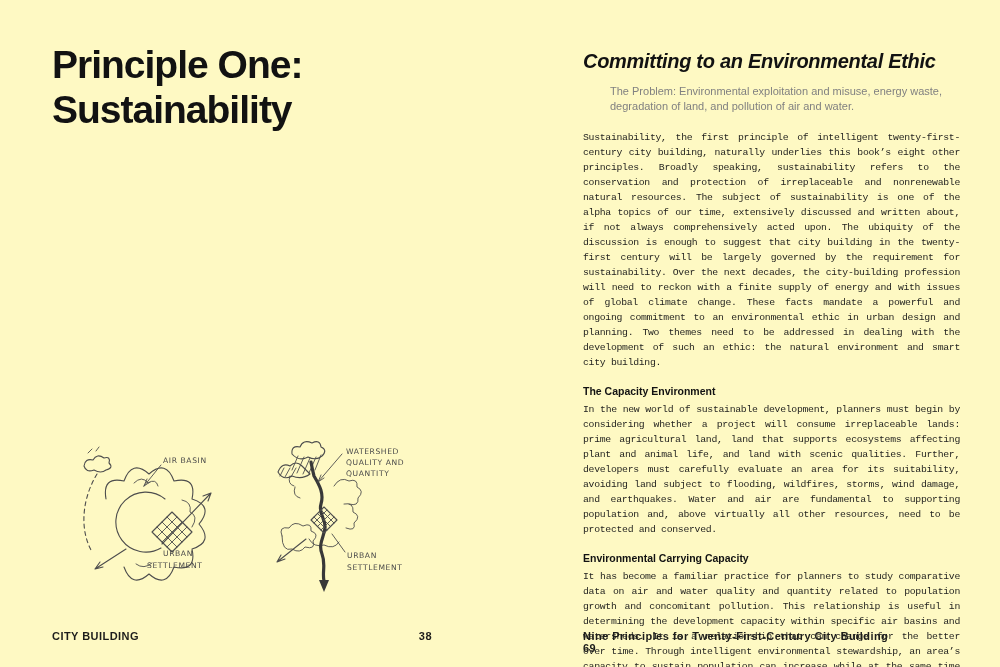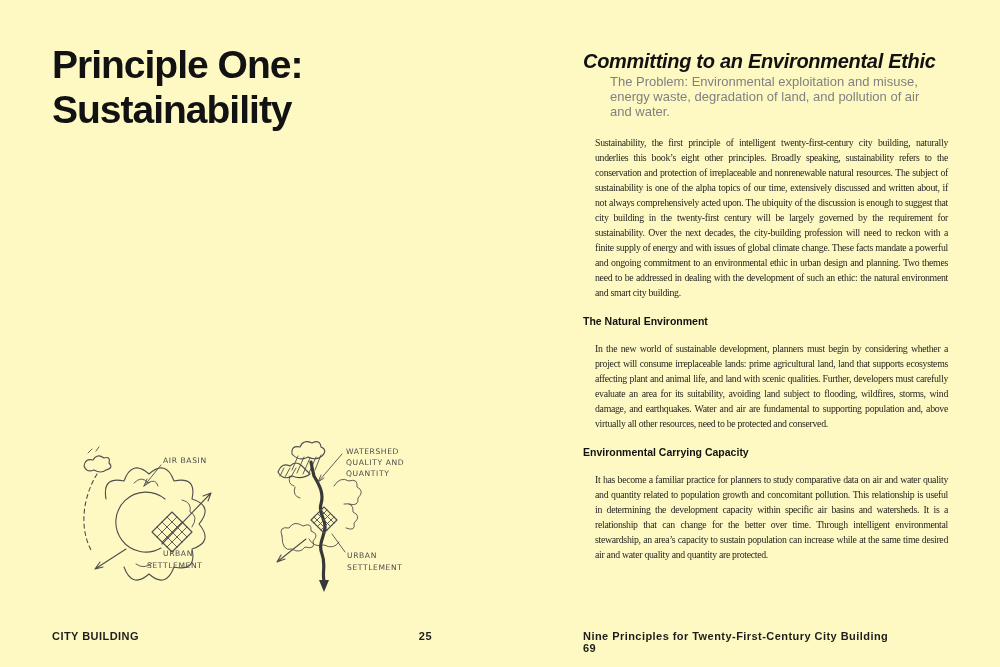--- a/index.html
+++ b/index.html
@@ -43,30 +43,30 @@
   .footer-left  { left:52px;  width:380px; }
   .footer-right { left:583px; width:377px;flex-direction:column; }
 
   
   .right-col { position:absolute; left:583px; top:50px; width:377px; }
   .section-heading {
     margin:0; font-size:20px; font-weight:bold;
     letter-spacing:-0.3px; color:#121212;font-style:italic;
   }
   .problem {
-    margin:1px 0 0 27px; width:332px;
-    font-size:13px; line-height:15px; color:#818181;
+    margin:11px 0 0 27px; width:332px;
+    font-size:11px; line-height:15px; color:#818181;
   }
   .body-text {
     margin-top:16px;
     font-family:"Liberation Serif", serif;
     font-size:9.8px; line-height:15px; letter-spacing:-0.3px;
     text-align:justify; color:#1f1f1d;
   }
-  .body-text p { margin:12px; }
+  .body-text p { margin:0;font-family:Liberation Mono, monospace; }
   .body-text p.indent { text-indent:18px; }
   .body-text h2 {
     font-family:"Liberation Sans", sans-serif;
     font-size:10.5px; font-weight:bold; letter-spacing:0;
     margin:14px 0 3px; color:#121212;
   }
 </style>
 </head>
 <body>
 
@@ -145,32 +145,32 @@
     </g>
     <text x="92" y="30">WATERSHED</text>
     <text x="92" y="41">QUALITY AND</text>
     <text x="92" y="52">QUANTITY</text>
     <text x="93" y="134">URBAN</text>
     <text x="93" y="146">SETTLEMENT</text>
   </svg>
 
   <div class="footer footer-left">
     <span>CITY BUILDING</span>
-    <span>25</span>
+    <span>38</span>
   </div>
 
   <div class="right-col">
     <h1 class="section-heading">Committing to an Environmental Ethic</h1>
 
     <p class="problem">The Problem: Environmental exploitation and misuse, energy waste, degradation of land, and pollution of air and water.</p>
 
     <div class="body-text">
       <p>Sustainability, the first principle of intelligent twenty-first-century city building, naturally underlies this book’s eight other principles. Broadly speaking, sustainability refers to the conservation and protection of irreplaceable and nonrenewable natural resources. The subject of sustainability is one of the alpha topics of our time, extensively discussed and written about, if not always comprehensively acted upon. The ubiquity of the discussion is enough to suggest that city building in the twenty-first century will be largely governed by the requirement for sustainability. Over the next decades, the city-building profession will need to reckon with a finite supply of energy and with issues of global climate change. These facts mandate a powerful and ongoing commitment to an environmental ethic in urban design and planning. Two themes need to be addressed in dealing with the development of such an ethic: the natural environment and smart city building.</p>
 
-      <h2>The Natural Environment</h2>
+      <h2>The Capacity Environment</h2>
       <p>In the new world of sustainable development, planners must begin by considering whether a project will consume irreplaceable lands: prime agricultural land, land that supports ecosystems affecting plant and animal life, and land with scenic qualities. Further, developers must carefully evaluate an area for its suitability, avoiding land subject to flooding, wildfires, storms, wind damage, and earthquakes. Water and air are fundamental to supporting population and, above virtually all other resources, need to be protected and conserved.</p>
 
       <h2>Environmental Carrying Capacity</h2>
       <p>It has become a familiar practice for planners to study comparative data on air and water quality and quantity related to population growth and concomitant pollution. This relationship is useful in determining the development capacity within specific air basins and watersheds. It is a relationship that can change for the better over time. Through intelligent environmental stewardship, an area’s capacity to sustain population can increase while at the same time desired air and water quality and quantity are protected.</p>
     </div>
   </div>
 
   <div class="footer footer-right">
     <span>Nine Principles for Twenty-First-Century City Building</span>
     <span>69</span>

